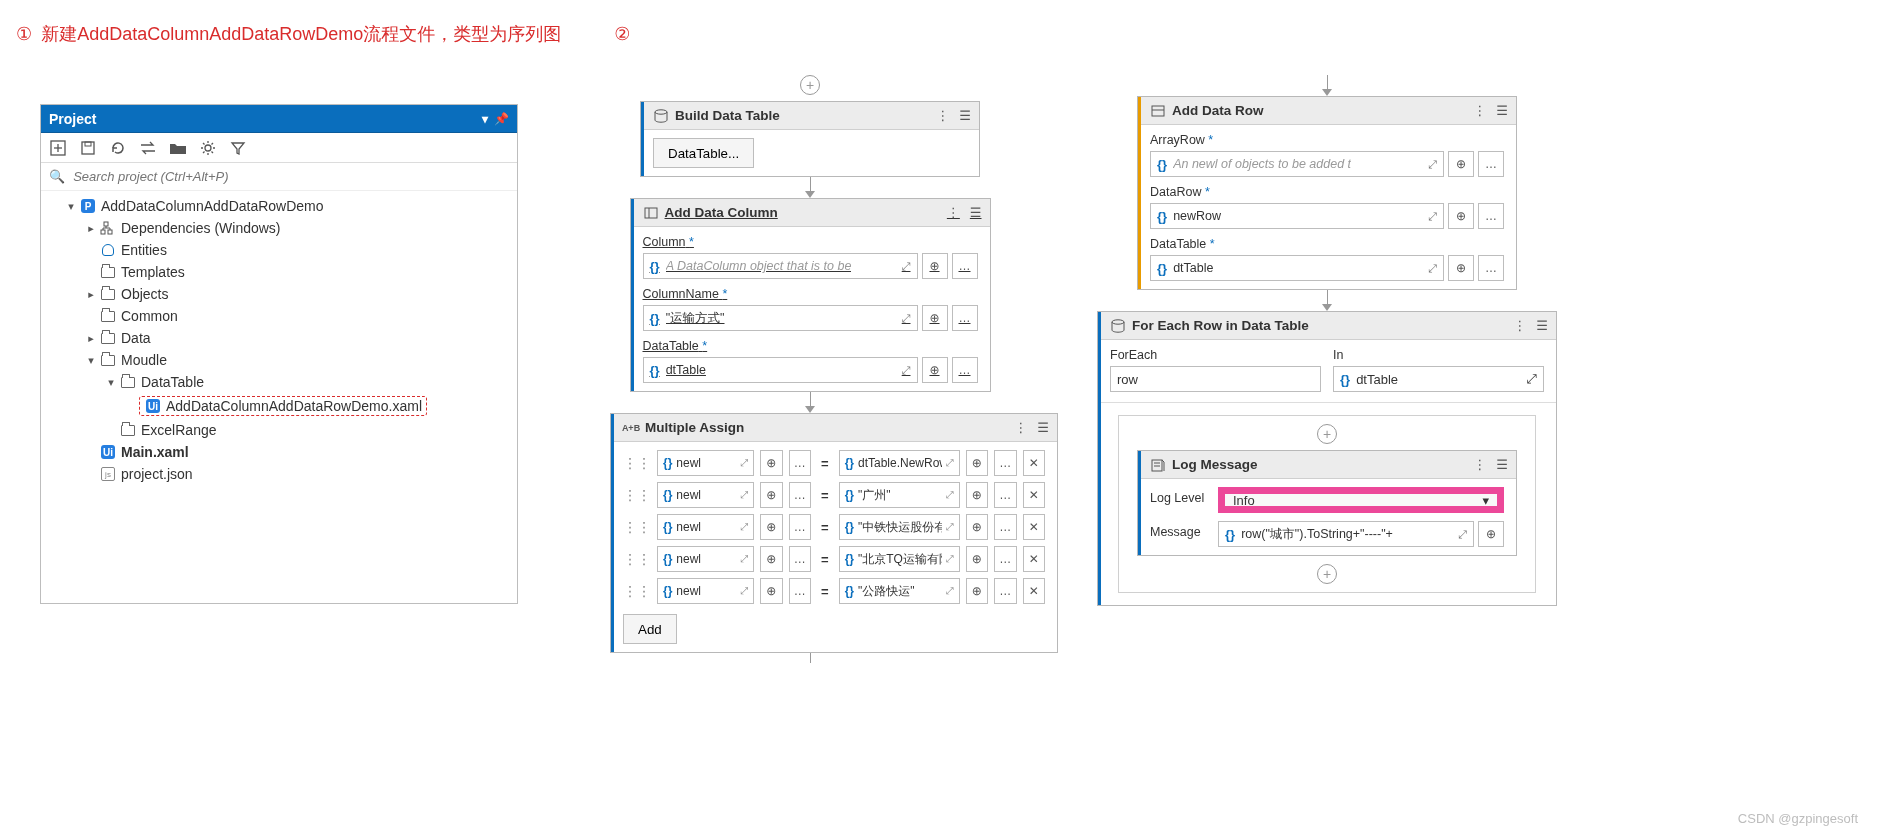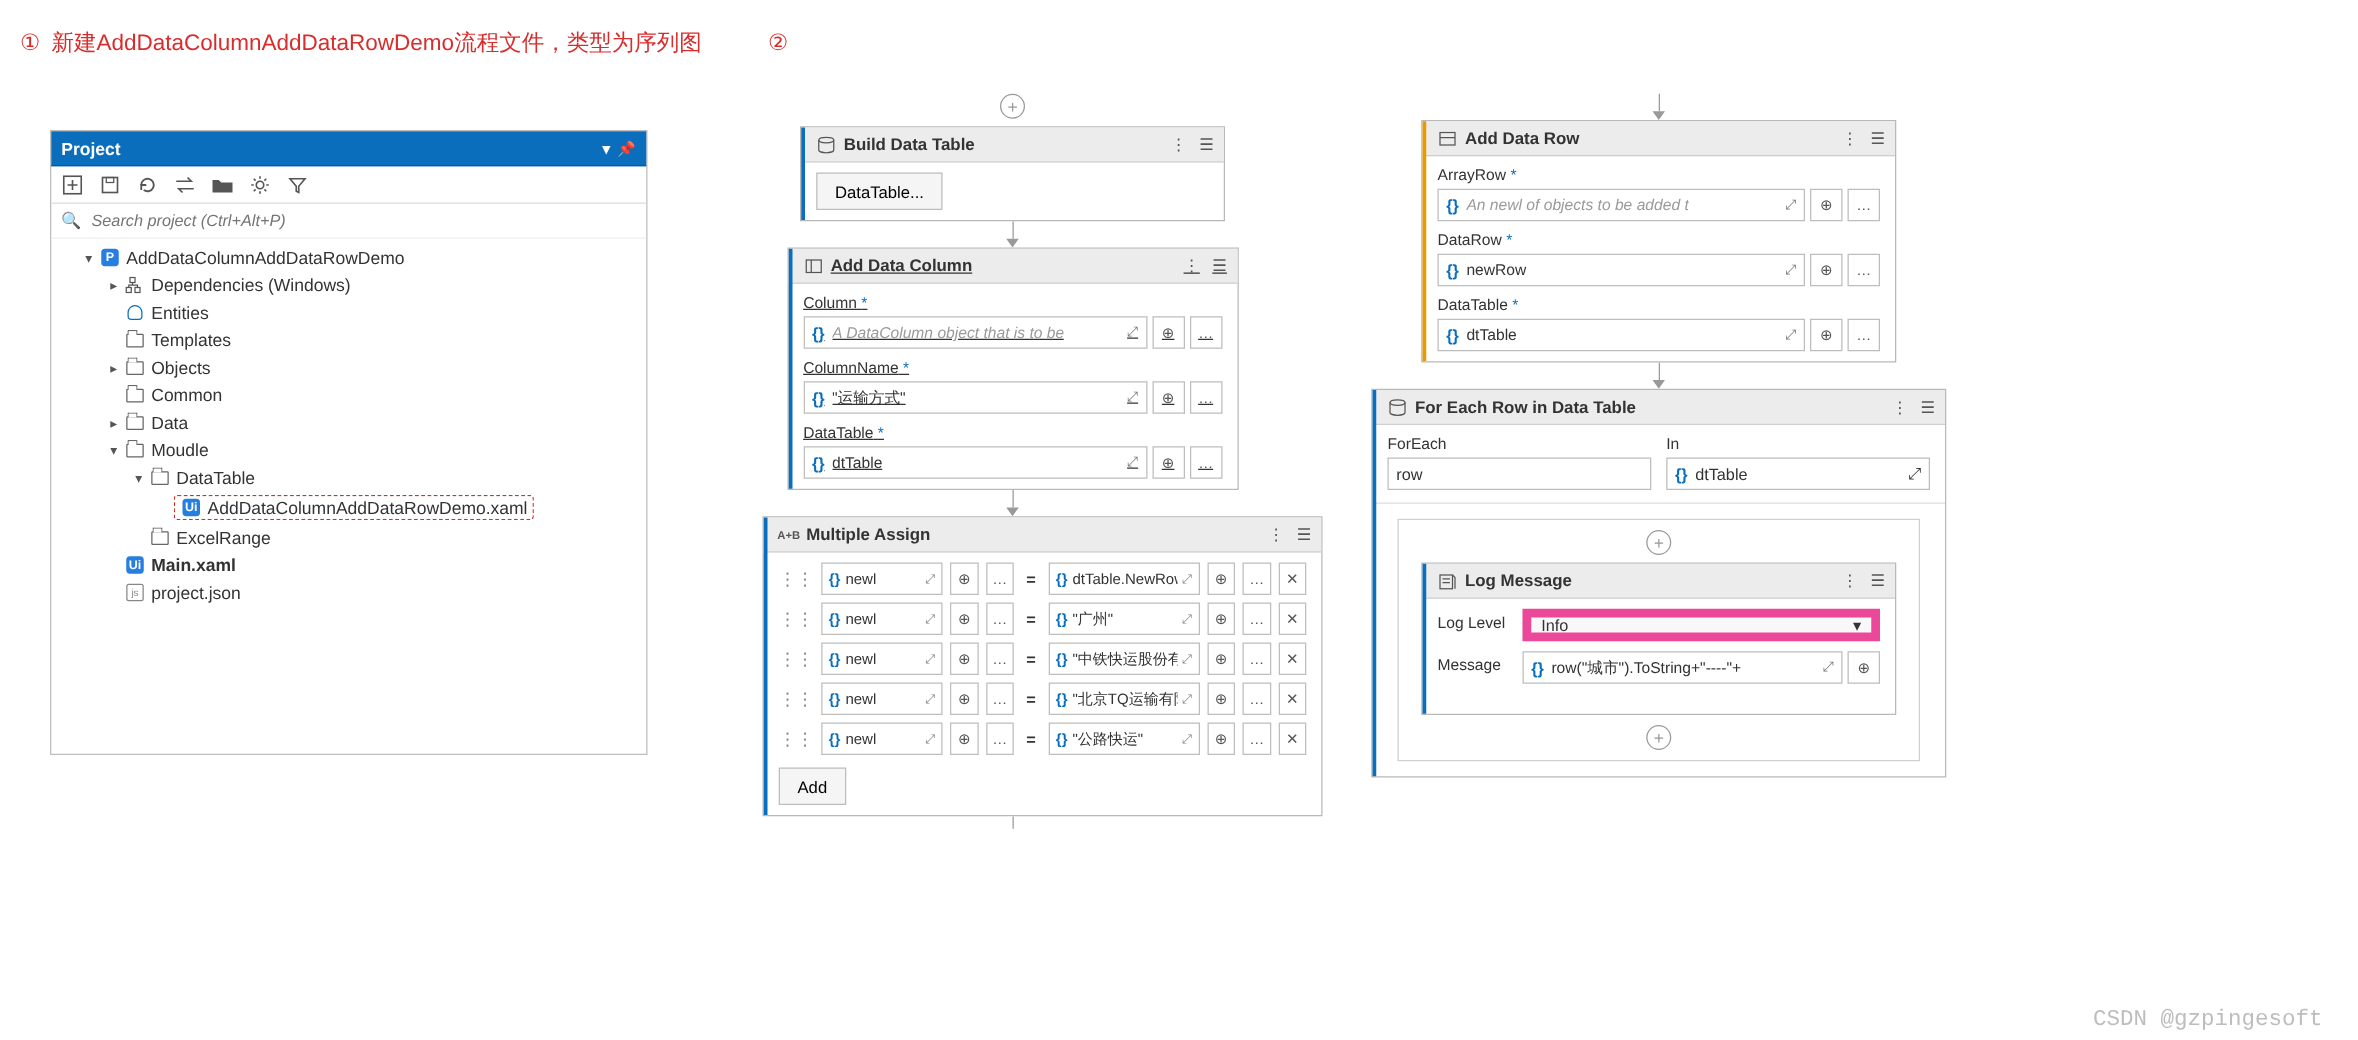--- a/index.html
+++ b/index.html
@@ -56,21 +56,21 @@
   .eq { font-weight:700; padding:0 4px; }
   .mini-input { width:112px; height:26px; border:1px solid #bdbdbd; display:flex; align-items:center; padding:0 5px; gap:4px; overflow:hidden; }
   .mini-input .braces { color:#0a6ebd; font-weight:700; font-size:12px;}
   .mini-input .txt { font-size:12px; white-space:nowrap; overflow:hidden;}
   .mini-input .popout { font-size:10px; color:#888; margin-left:auto; cursor:pointer;}
   .add-btn { height:26px; border:1px solid #bdbdbd; padding:14px 14px; background:#f5f5f5; cursor:pointer; display:inline-flex; align-items:center; margin-top:4px; }
   .drop-select { flex:1; height:26px; border:7px solid #ec4899; background:#f8f8f8; display:flex; align-items:center; padding:0 8px; justify-content:space-between; cursor:pointer; }
   .foreach-grid { display:flex; gap:12px; margin-bottom:10px;}
   .foreach-grid > div { flex:1; }
   .foreach-grid .finput { height:26px; border:1px solid #bdbdbd; padding:0 6px; display:flex; align-items:center; gap:6px;}
-  .watermark { position:absolute; right:28px; bottom:6px; color:#bdbdbd; font-size:18px;font-family:Liberation Mono, monospace; }
+  .watermark { position:absolute; right:28px; bottom:6px; color:#bdbdbd; font-size:13px; }
   svg { display:block; }
 </style>
 </head>
 <body>
 
 <div class="page">
 
   <div class="annotation-row">
     <span class="circ">①</span>
     <span>新建AddDataColumnAddDataRowDemo流程文件，类型为序列图</span>
@@ -550,21 +550,21 @@
                   </span>
               </div>
               <div class="activity-body">
                 <div class="prop-row">
                   <div style="width:64px;" class="prop-label">Log Level</div>
                   <div class="drop-select">
                       <span>Info</span>
                       <span>▾</span>
                     </div>
                 </div>
-                <div class="prop-row" style="margin-bottom:16px;">
+                <div class="prop-row" style="margin-bottom:0;">
                   <div style="width:64px;" class="prop-label">Message</div>
                   <div class="prop-input">
                       <span class="braces">{}</span>
                       <span class="txt">row("城市").ToString+"----"+</span>
                       <span class="popout">⤢</span>
                     </div>
                   <div class="mini-btn">⊕</div>
                 </div>
               </div>
             </div>

